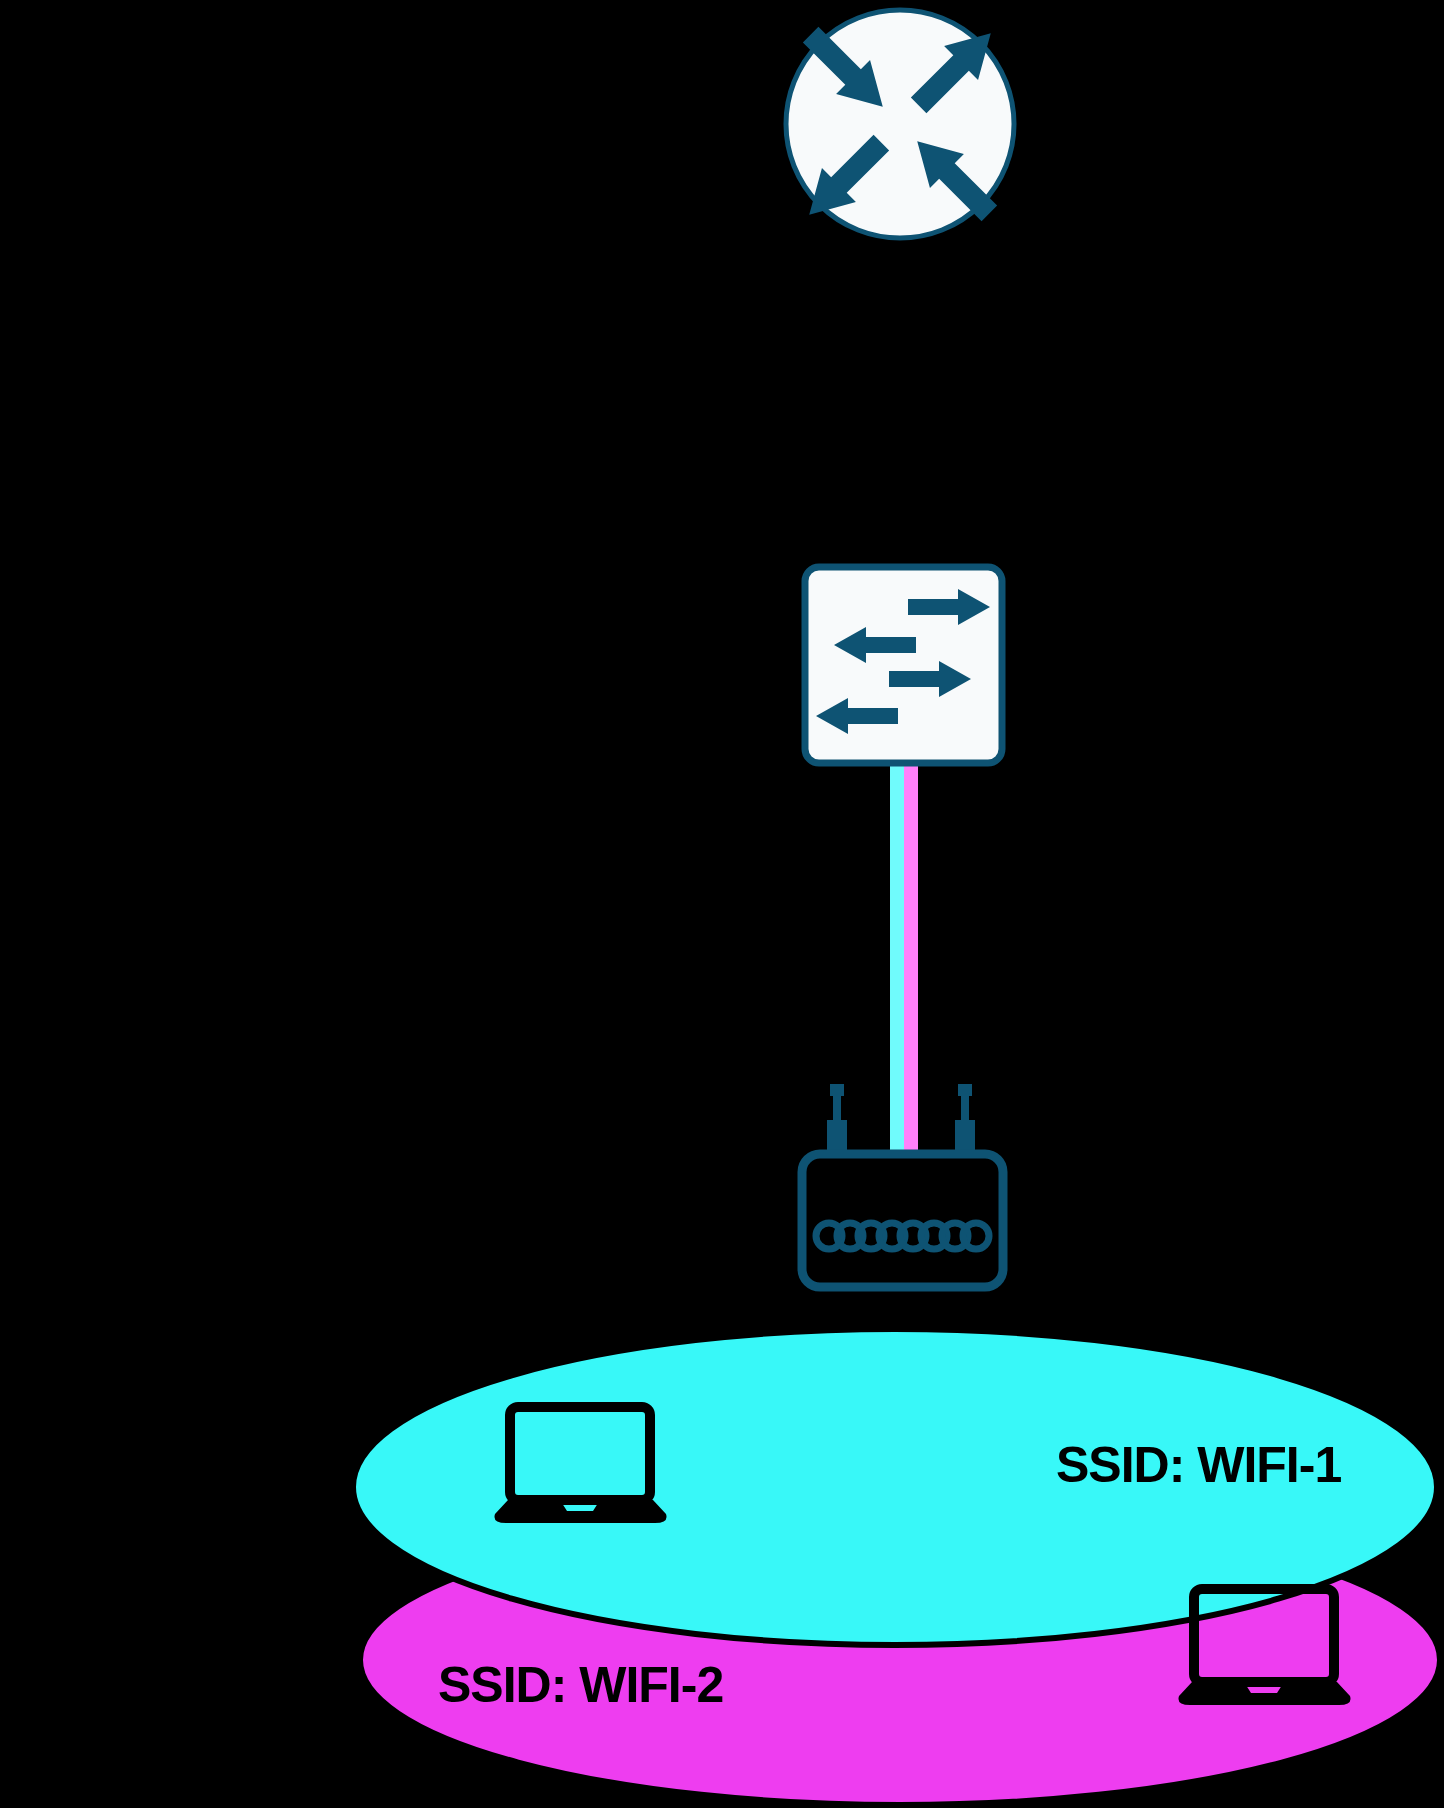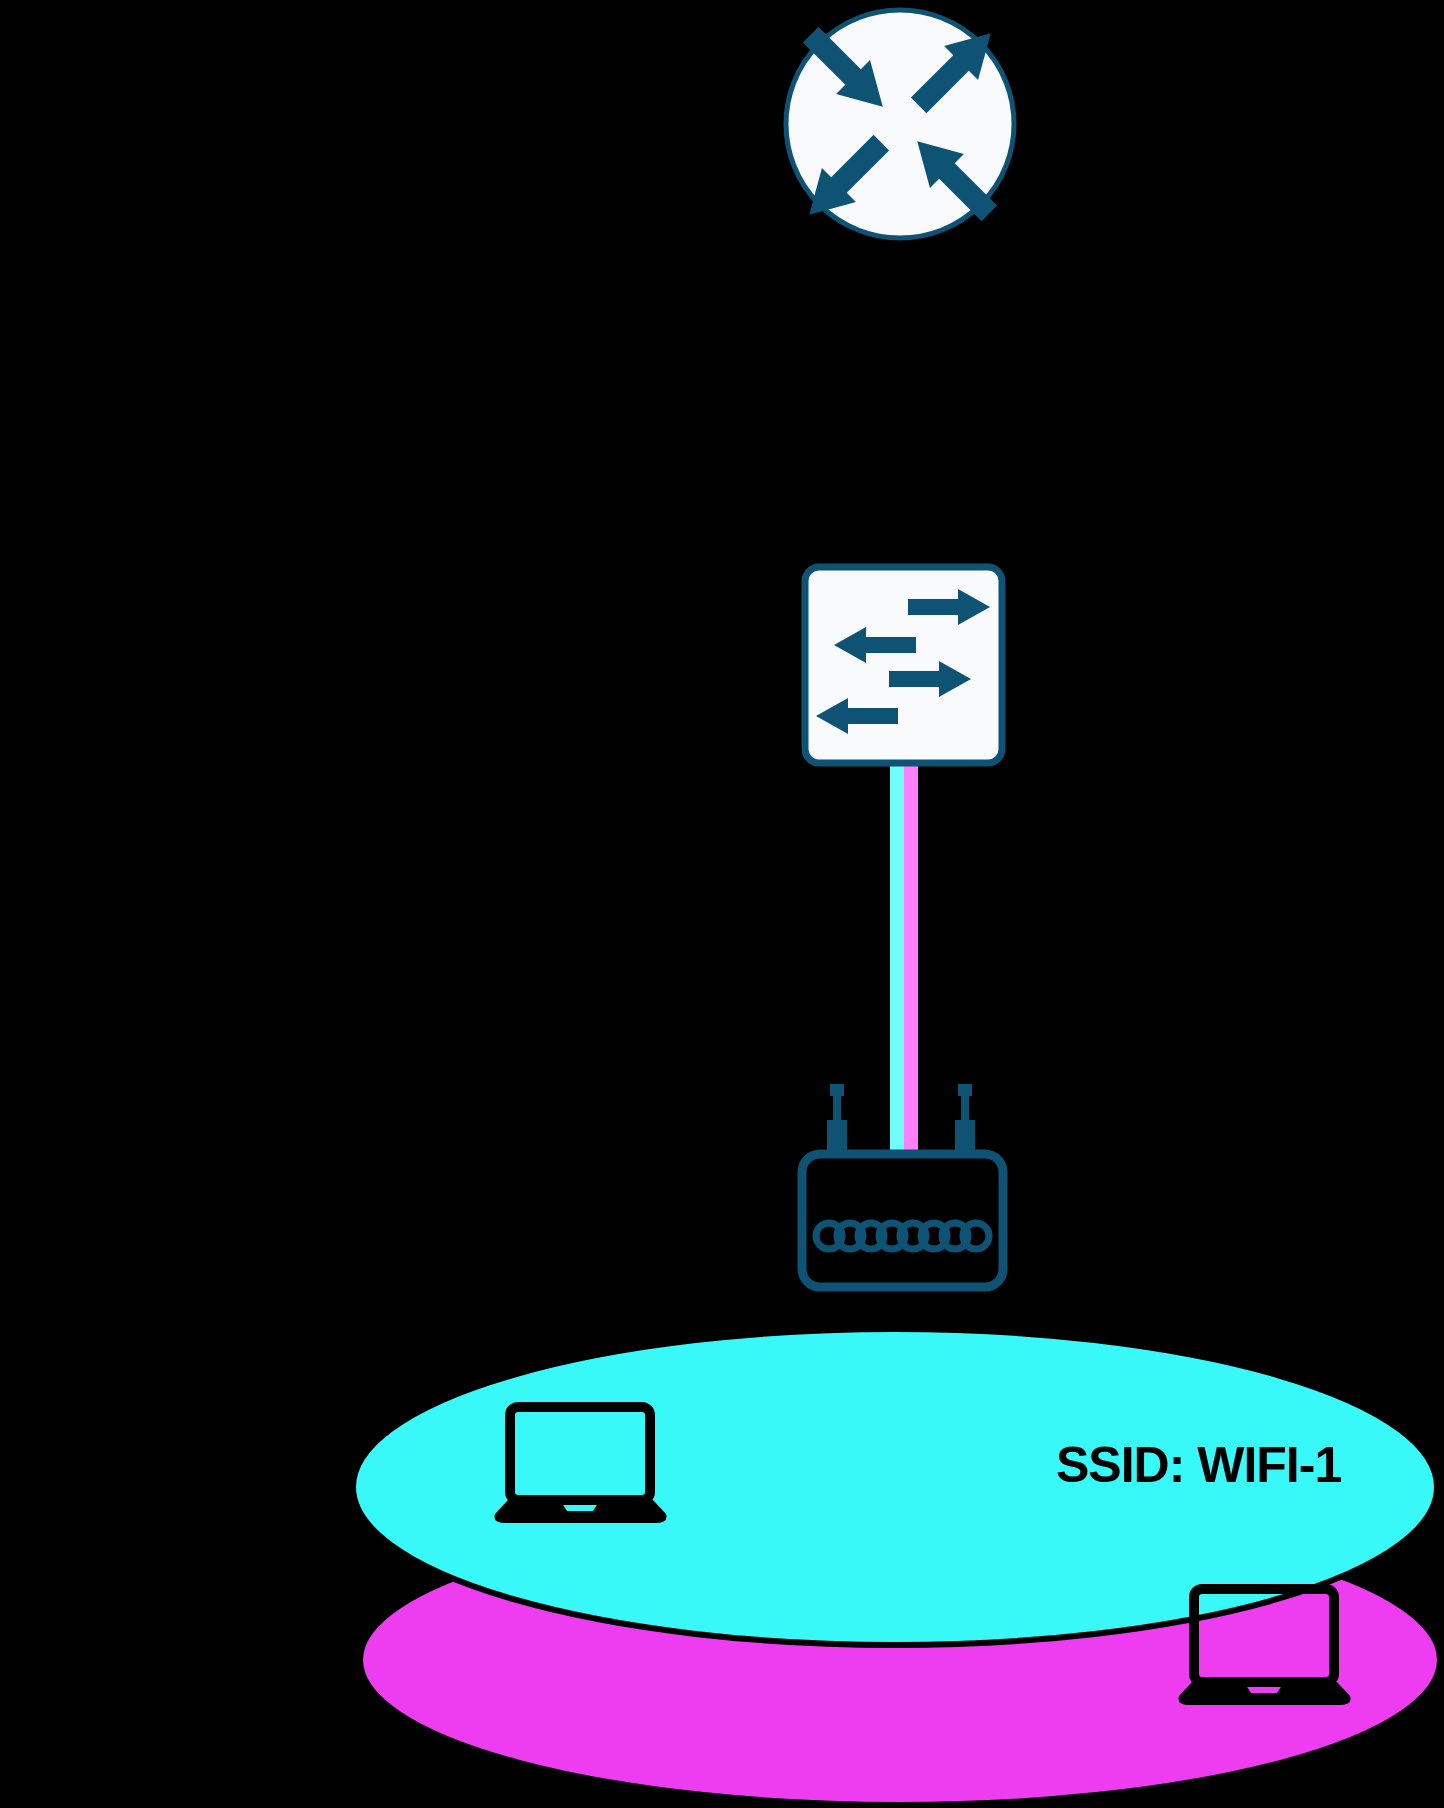--- a/index.html
+++ b/index.html
@@ -116,14 +116,15 @@
 
     <g transform="translate(1177,1588)">
       <rect x="17" y="1" width="140" height="93" rx="8" fill="none" stroke="#000000" stroke-width="10"></rect>
       <path fill="#000000" fill-rule="evenodd" d="M15,94 H160 L173,108 Q176,117 162,117 H13 Q-1,117 2,108 Z
                M67,94 H107 L100,105 H74 Z"></path>
     </g>
   </svg>
 
   <div id="wifi1-label" class="zone-label">SSID: WIFI-1</div>
 
+  <div id="wifi2-label" class="zone-label">SSID: WIFI-2</div>
 
 </div>
 
 </body></html>

